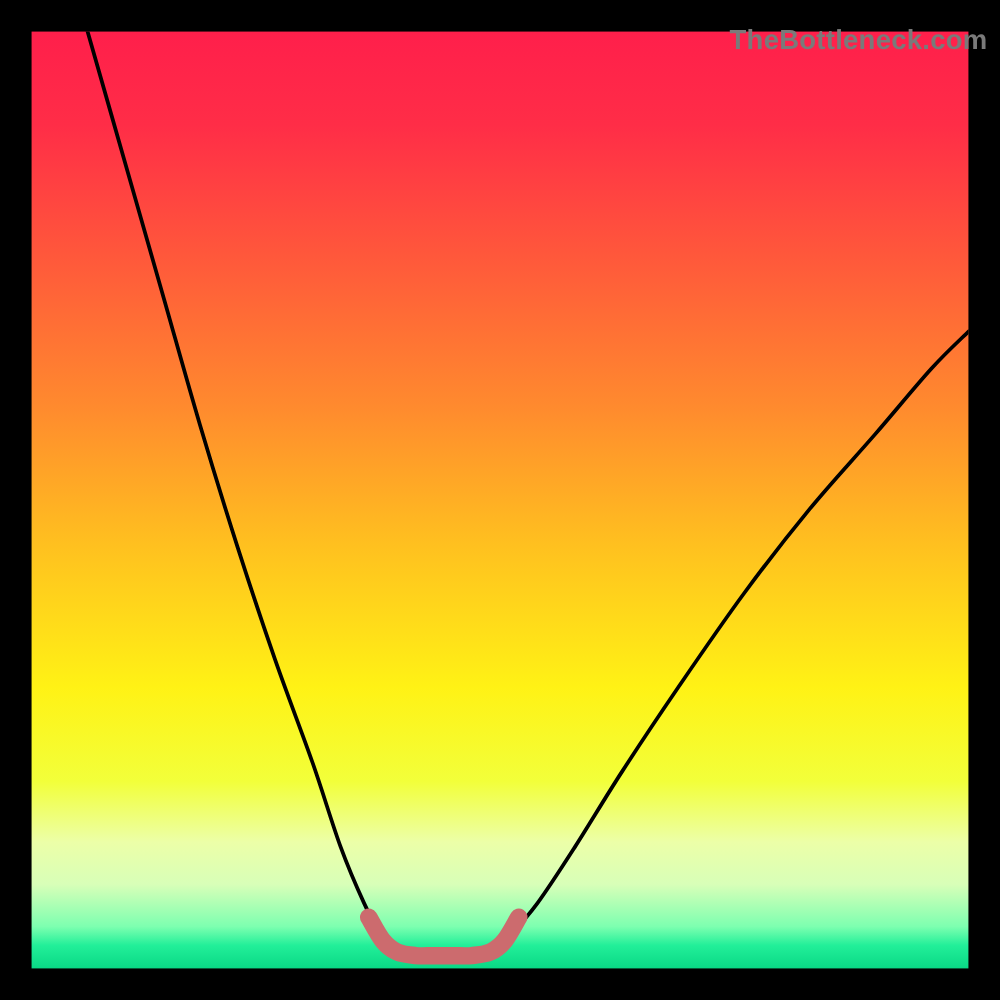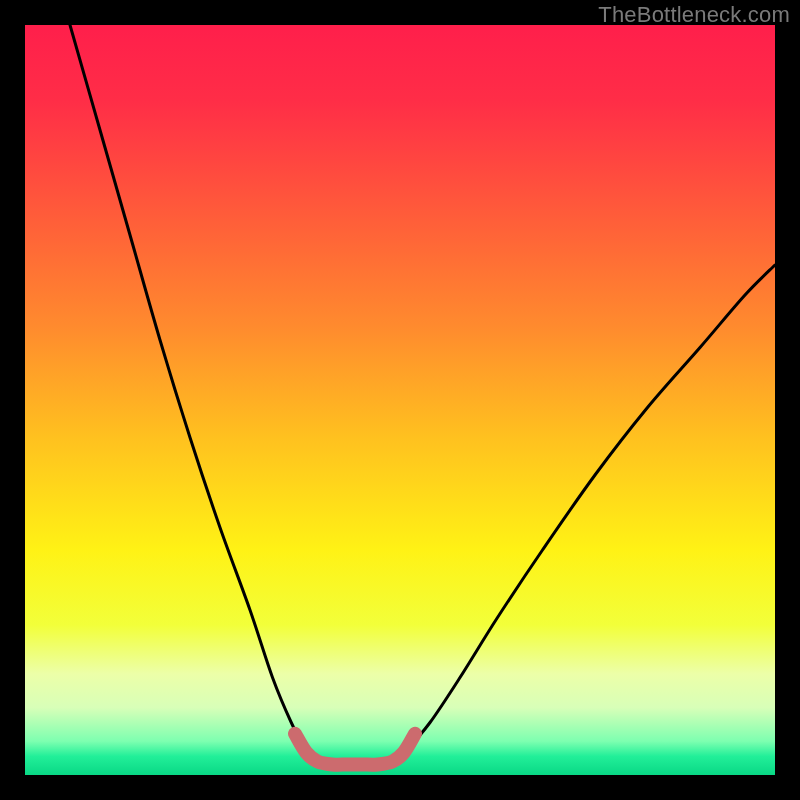--- a/index.html
+++ b/index.html
@@ -23,26 +23,26 @@
     width: 750px;
     height: 750px;
     overflow: hidden;
   }
   .gradient {
     position: absolute;
     inset: 0;
   }
   .watermark {
     position: absolute;
-    top: 2px;
+    top: 19px;
     right: 10px;
     color: #7a7a7a;
     font-size: 22px;
     letter-spacing: 0.2px;
-    font-weight: 400;
+    font-weight: 700;
     user-select: none;
   }
   svg.curve {
     position: absolute;
     inset: 0;
   }
 </style>
 </head>
 <body>
 

